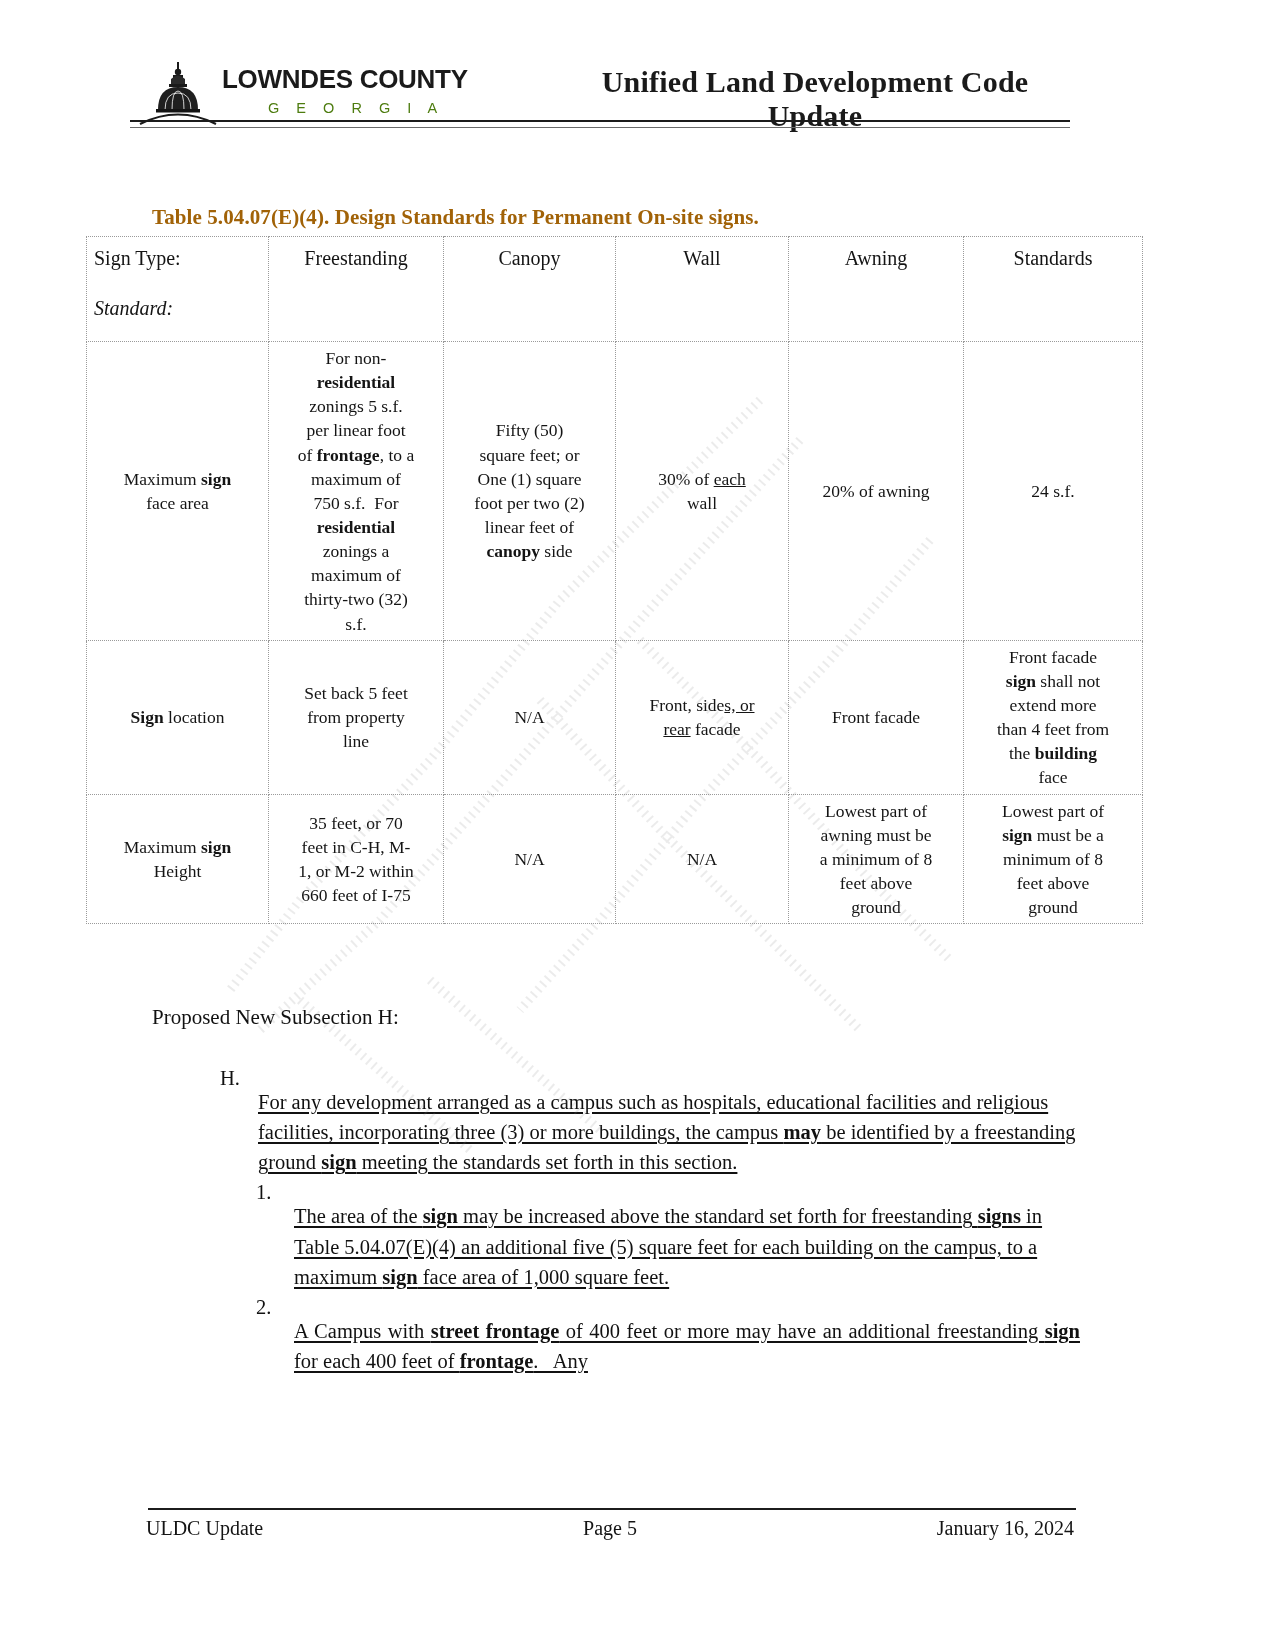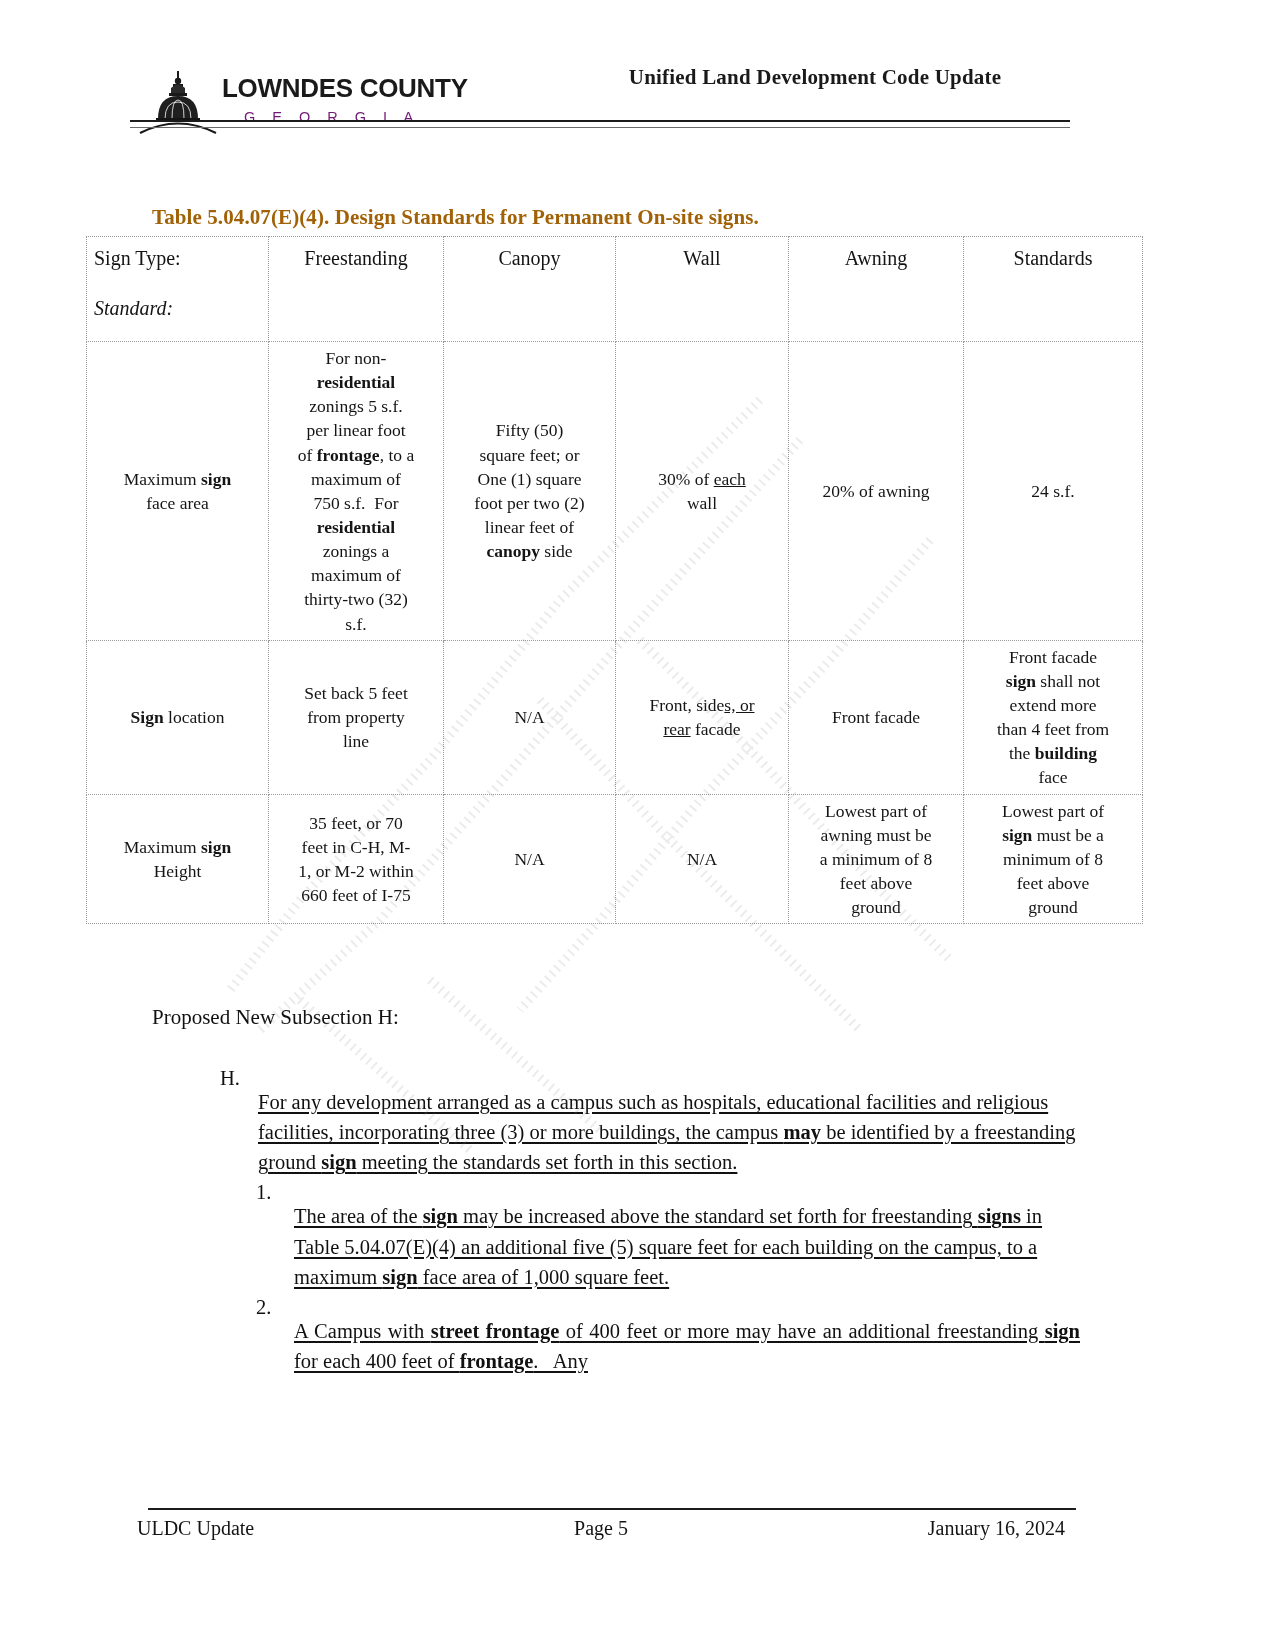--- a/index.html
+++ b/index.html
@@ -20,23 +20,24 @@
   .page-header {
     position: absolute;
     left: 130px;
     top: 45px;
     width: 940px;
     height: 85px;
   }
   .logo-block {
     position: absolute;
     left: 0px;
-    top: 16px;
+    top: 7px;
     width: 340px;
     height: 80px;
+    text-align: center;
   }
   .logo-dome {
     position: absolute;
     left: 8px;
     top: 8px;
     width: 80px;
     height: 68px;
   }
   .logo-text-wrap {
     position: absolute;
@@ -48,33 +49,33 @@
     font-weight: bold;
     font-size: 26px;
     letter-spacing: -0.3px;
     color: #1a1a1a;
     line-height: 1.0;
   }
   .logo-state {
     font-family: "Liberation Sans", "DejaVu Sans", sans-serif;
     font-size: 14.5px;
     letter-spacing: 6.5px;
-    color: #701a75;
+    color: #4d7c0f;
     margin-top: 8px;
     margin-left: 22px;
   }
   .header-title {
     position: absolute;
     left: 425px;
     top: 20px;
     width: 520px;
     text-align: center;
     font-family: "Liberation Serif", "DejaVu Serif", serif;
     font-weight: bold;
-    font-size: 21px;
+    font-size: 30px;
     color: #1a1a1a;
     letter-spacing: 0.2px;
   }
   .header-rule {
     position: absolute;
     left: 130px;
     top: 120px;
     width: 940px;
     height: 5px;
     border-top: 2.5px solid #1c1c1c;
@@ -183,21 +184,21 @@
   
   .footer-rule {
     position: absolute;
     left: 148px;
     top: 1508px;
     width: 928px;
     border-top: 2px solid #1c1c1c;
   }
   .footer {
     position: absolute;
-    left: 137px;
+    left: 146px;
     top: 1517px;
     width: 928px;
     height: 30px;
     font-size: 20px;
     color: #141414;
   }
   .footer-left { position: absolute; left: 0; top: 0; }
   .footer-center { position: absolute; left: 0; top: 0; width: 928px; text-align: center; }
   .footer-right { position: absolute; right: 0; top: 0; }
 

